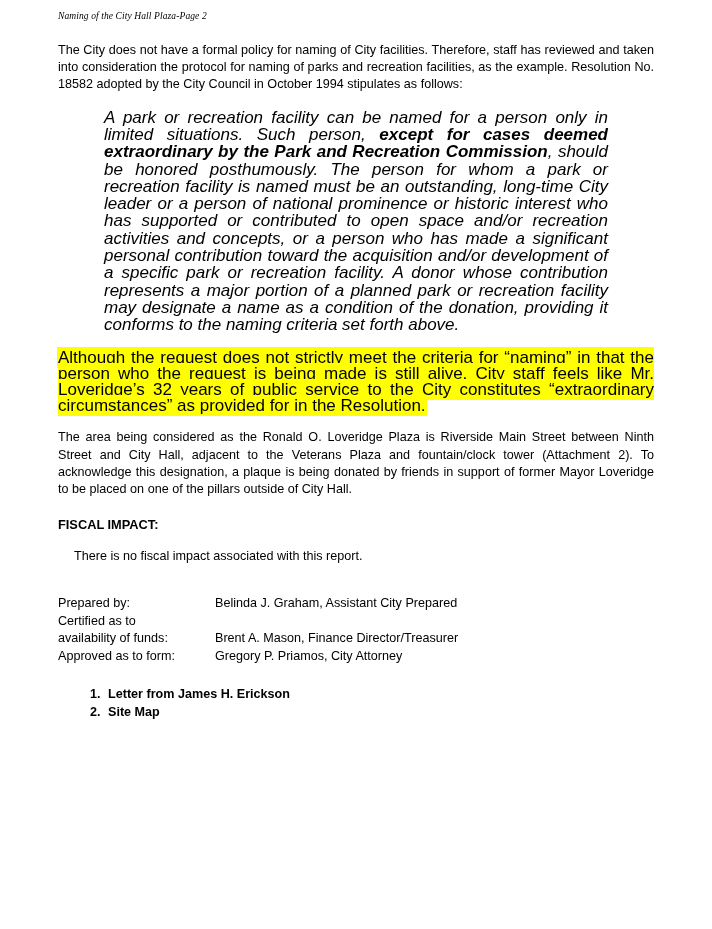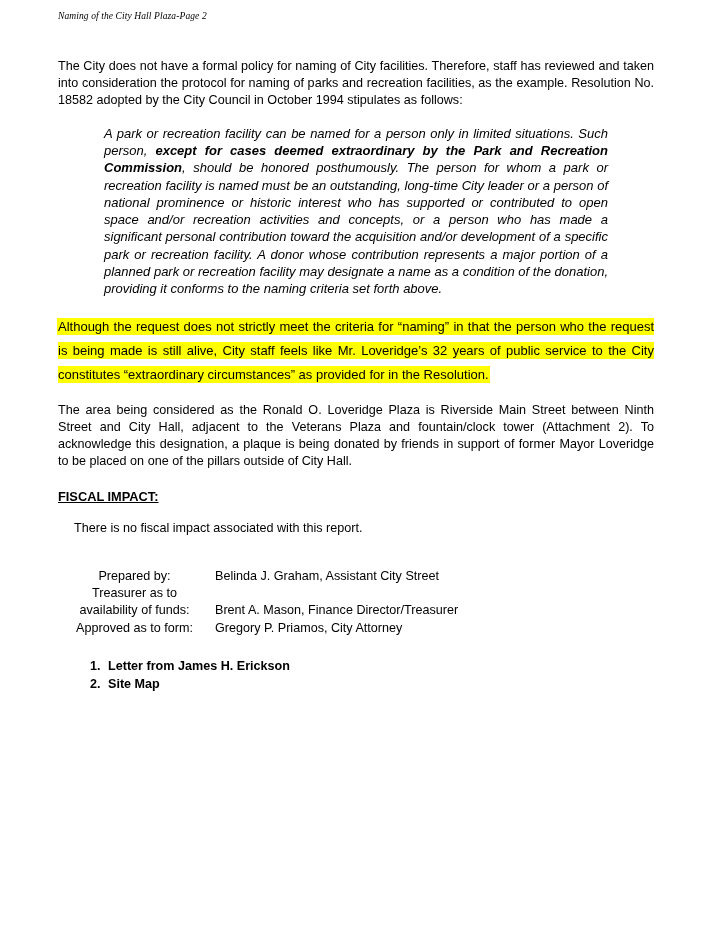--- a/index.html
+++ b/index.html
@@ -28,65 +28,64 @@
     top: 11px;
     font-family: "Liberation Serif", serif;
     font-style: italic;
     font-size: 9.5px;
     letter-spacing: 0.1px;
     color: #000;
   }
   .content {
     position: absolute;
     left: 58px;
-    top: 58px;
+    top: 42px;
     width: 596px;
   }
   p.body {
     margin: 0 0 15px 0;
     font-size: 12.6px;
     line-height: 17.2px;
     text-align: justify;
     text-justify: inter-word;
   }
   .blockquote {
     margin: 0 0 17px 0;
     padding-left: 46px;
     width: 550px;
     box-sizing: border-box;
   }
   .blockquote p {
     margin: 0;
     font-style: italic;
-    font-size: 13px;
+    font-size: 17px;
     line-height: 17.3px;
     text-align: justify;
   }
   .blockquote .bold {
     font-weight: bold;
     font-style: italic;
   }
   .highlight-block {
     margin: 0 0 15px 0;
   }
   .highlight-block p {
     margin: 0;
-    font-size: 13px;
-    line-height: 24px;
+    font-size: 17px;
+    line-height: 16px;
     text-align: justify;
   }
   .hl {
     background: #ffff00;
     box-shadow: 0 0 0 1px #ffff00;
   }
   .section-title {
     margin: 4px 0 16px 0;
     font-size: 12.8px;
     font-weight: bold;
-    text-decoration: underline;
     display: inline-block;
   }
   .fiscal-text {
     margin: 0 0 30px 16px;
     font-size: 12.6px;
     line-height: 17.2px;
   }
   table.approvals {
     border-collapse: collapse;
     margin: 0 0 0 0;
@@ -94,21 +93,20 @@
   }
   table.approvals td {
     padding: 0 0 1px 0;
     vertical-align: top;
     line-height: 16.4px;
     white-space: nowrap;
   }
   table.approvals td.label {
     width: 153px;
     padding-right: 4px;
-    text-align: center;
   }
   .attachments {
     margin-top: 21px;
     font-size: 12.6px;
     line-height: 17px;
   }
   ol.attach-list {
     margin: 1px 0 0 0;
     padding-left: 46px;
     list-style: decimal;
@@ -143,24 +141,24 @@
 
     <div>
       <div class="section-title">FISCAL IMPACT:</div>
       <p class="fiscal-text">There is no fiscal impact associated with this report.</p>
     </div>
 
     <table class="approvals">
       <tbody>
           <tr>
         <td class="label">Prepared by:</td>
-        <td class="value">Belinda J. Graham, Assistant City Street</td>
+        <td class="value">Belinda J. Graham, Assistant City Prepared</td>
       </tr>
       <tr>
-        <td class="label">Treasurer as to</td>
+        <td class="label">Certified as to</td>
         <td class="value"></td>
       </tr>
       <tr>
         <td class="label">availability of funds:</td>
         <td class="value">Brent A. Mason, Finance Director/Treasurer</td>
       </tr>
       <tr>
         <td class="label">Approved as to form:</td>
         <td class="value">Gregory P. Priamos, City Attorney</td>
       </tr>

